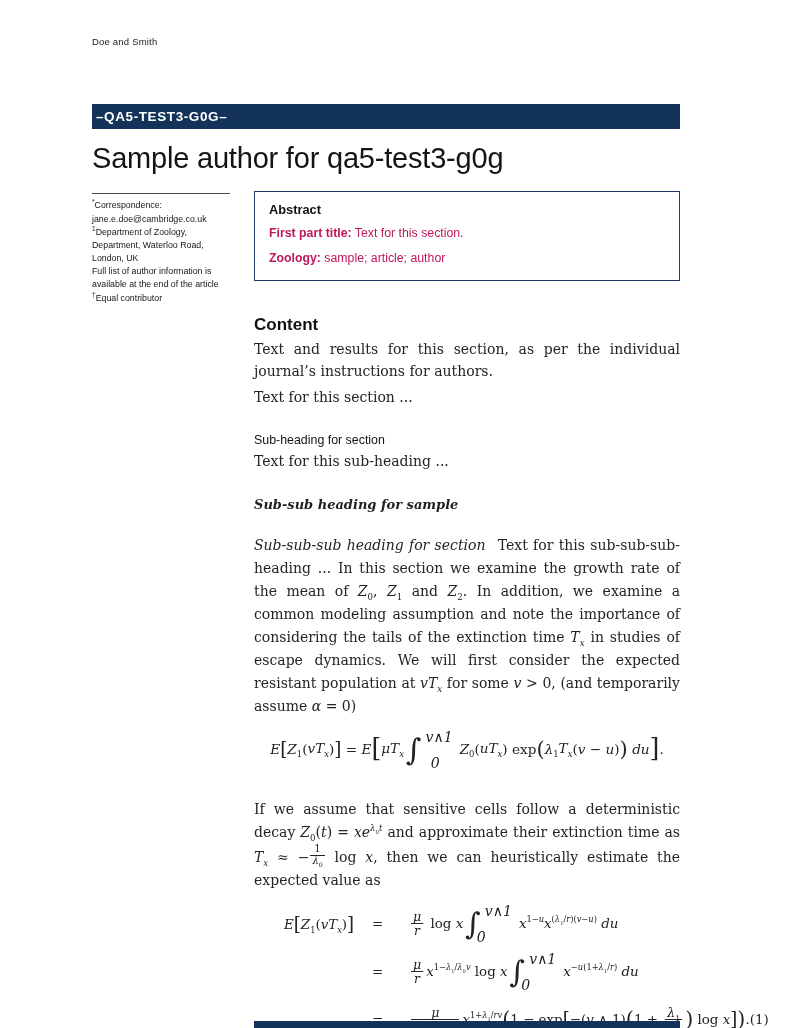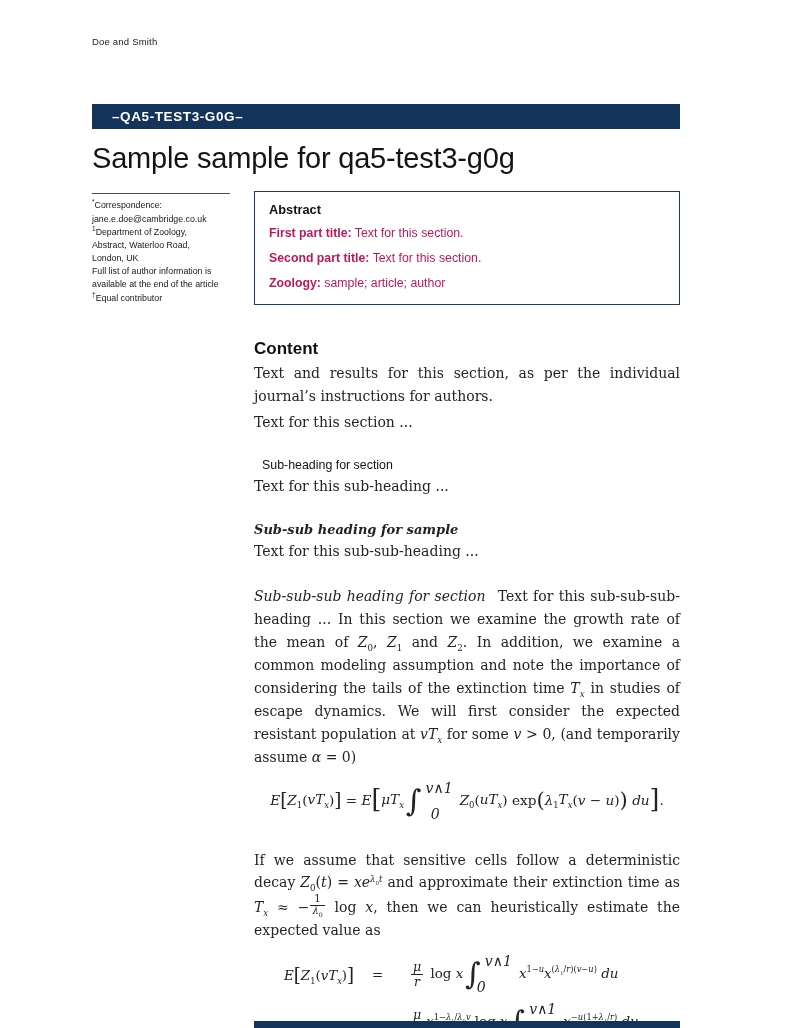--- a/index.html
+++ b/index.html
@@ -6,21 +6,21 @@
   .page {
     position:relative; width:754px; height:1028px; margin:0 auto;
     background:#ffffff; overflow:hidden; box-sizing:border-box;
     padding:36px 94px 0 72px;
     font-family:"Liberation Sans", sans-serif; color:#1b1b1b;
   }
   .running-header { font-size:9.5px; color:#222; letter-spacing:0.2px; }
   .banner {
     margin-top:57px; height:25px; line-height:25px;
     background:#14335a; color:#ffffff; font-weight:bold;
-    font-size:13.5px; letter-spacing:0.6px; padding-left:20px;
+    font-size:13.5px; letter-spacing:0.6px; padding-left:4px;
   }
   .title {
     margin:13px 0 0 0; font-weight:normal; font-size:29px;
     line-height:1.15; color:#141414; letter-spacing:-0.2px;
   }
   .authors { margin-top:5px; font-size:13px; color:#1c1c1c; }
   .authors sup { font-size:8.5px; }
   .columns { display:flex; margin-top:16px; }
   .sidebar { width:138px; flex:0 0 138px; margin-right:24px; }
   .side-rule { border:0; border-top:1px solid #4a4a4a; margin:2px 0 5px 0; }
@@ -30,21 +30,21 @@
 
   .abstract-box {
     border:1.5px solid #1e3c61; padding:10px 14px 13px 14px; box-sizing:border-box;
   }
   .abs-heading { font-weight:bold; font-size:12.8px; color:#111; }
   .abs-item { margin-top:8px; font-size:12.3px; line-height:1.35; color:#be185d; }
   .abs-item b { font-weight:bold; }
 
   .content-col { margin-top:34px; }
   .h-major { font-weight:bold; font-size:17px; color:#111; margin:0; }
-  .h-sub   { font-weight:normal; font-size:12.4px; color:#141414; margin:24px 0 0 8px; }
+  .h-sub   { font-weight:normal; font-size:12.4px; color:#141414; margin:24px 0 0 0; }
   .h-subsub{ font-family:"DejaVu Serif", serif; font-style:italic; font-size:13px; color:#222; margin:24px 0 0 0; }
   .body-text {
     font-family:"DejaVu Serif", serif; font-size:14px; line-height:1.64;
     color:#242424; text-align:justify; margin:3px 0 0 0;
   }
   .body-text i, .math i { font-family:"DejaVu Serif", serif; font-style:italic; }
   .mt20 { margin-top:20px; }
   .mt22 { margin-top:22px; }
   sub, sup { font-size:0.62em; line-height:0; }
 
@@ -78,58 +78,56 @@
 <body>
 
 <div class="page">
 
   <div class="running-header">Doe and Smith</div>
 
   <div class="banner">
     <span>–QA5-TEST3-G0G–</span>
   </div>
 
-  <h1 class="title">Sample sample for qa5-test3-g0g</h1>
+  <h1 class="title">Sample author for qa5-test3-g0g</h1>
 
 
   <div class="columns">
 
     <aside class="sidebar">
       <hr class="side-rule">
       <div class="side-line"><sup>*</sup>Correspondence:</div>
       <div class="side-line">jane.e.doe@cambridge.co.uk</div>
       <div class="side-line"><sup>1</sup>Department of Zoology,</div>
-      <div class="side-line">Abstract, Waterloo Road,</div>
+      <div class="side-line">Department, Waterloo Road,</div>
       <div class="side-line">London, UK</div>
       <div class="side-line">Full list of author information is</div>
       <div class="side-line">available at the end of the article</div>
       <div class="side-line"><sup>†</sup>Equal contributor</div>
     </aside>
 
     <div class="main-col">
 
       <div class="abstract-box">
         <div class="abs-heading">Abstract</div>
         <div class="abs-item"><b>First part title:</b><span> Text for this section.</span></div>
-        <div class="abs-item"><b>Second part title:</b><span> Text for this section.</span></div>
         <div class="abs-item"><b>Zoology:</b><span> sample; article; author</span></div>
       </div>
 
       <div class="content-col">
 
         <h2 class="h-major">Content</h2>
         <p class="body-text">Text and results for this section, as per the individual journal’s instructions for authors.</p>
 
         <p class="body-text">Text for this section ...</p>
 
         <h3 class="h-sub">Sub-heading for section</h3>
         <p class="body-text">Text for this sub-heading ...</p>
 
         <h4 class="h-subsub">Sub-sub heading for sample</h4>
-        <p class="body-text">Text for this sub-sub-heading ...</p>
 
         <p class="body-text mt22"><i>Sub-sub-sub heading for section</i>  Text for this sub-sub-sub-heading ... In this section we examine the growth rate of the mean of <i>Z</i><sub>0</sub>, <i>Z</i><sub>1</sub> and <i>Z</i><sub>2</sub>. In addition, we examine a common modeling assumption and note the importance of considering the tails of the extinction time <i>T<sub>x</sub></i> in studies of escape dynamics. We will first consider the expected resistant population at <i>vT<sub>x</sub></i> for some <i>v</i> &gt; 0, (and temporarily assume <i>α</i> = 0)</p>
 
         <div class="display-eq math"><i>E</i><span class="bb">[</span><i>Z</i><sub>1</sub>(<i>vT<sub>x</sub></i>)<span class="bb">]</span> = <i>E</i><span class="bb2">[</span><i>μT<sub>x</sub></i><span class="ib">
               <span class="intg">∫</span>
               <span class="ilim">
                 <span class="up"><i>v</i>∧1</span>
                 <span class="lo">0</span>
               </span>
             </span><i>Z</i><sub>0</sub>(<i>uT<sub>x</sub></i>) exp<span class="bp">(</span><i>λ</i><sub>1</sub><i>T<sub>x</sub></i>(<i>v</i> − <i>u</i>)<span class="bp">)</span> <i>du</i><span class="bb2">]</span>.</div>

